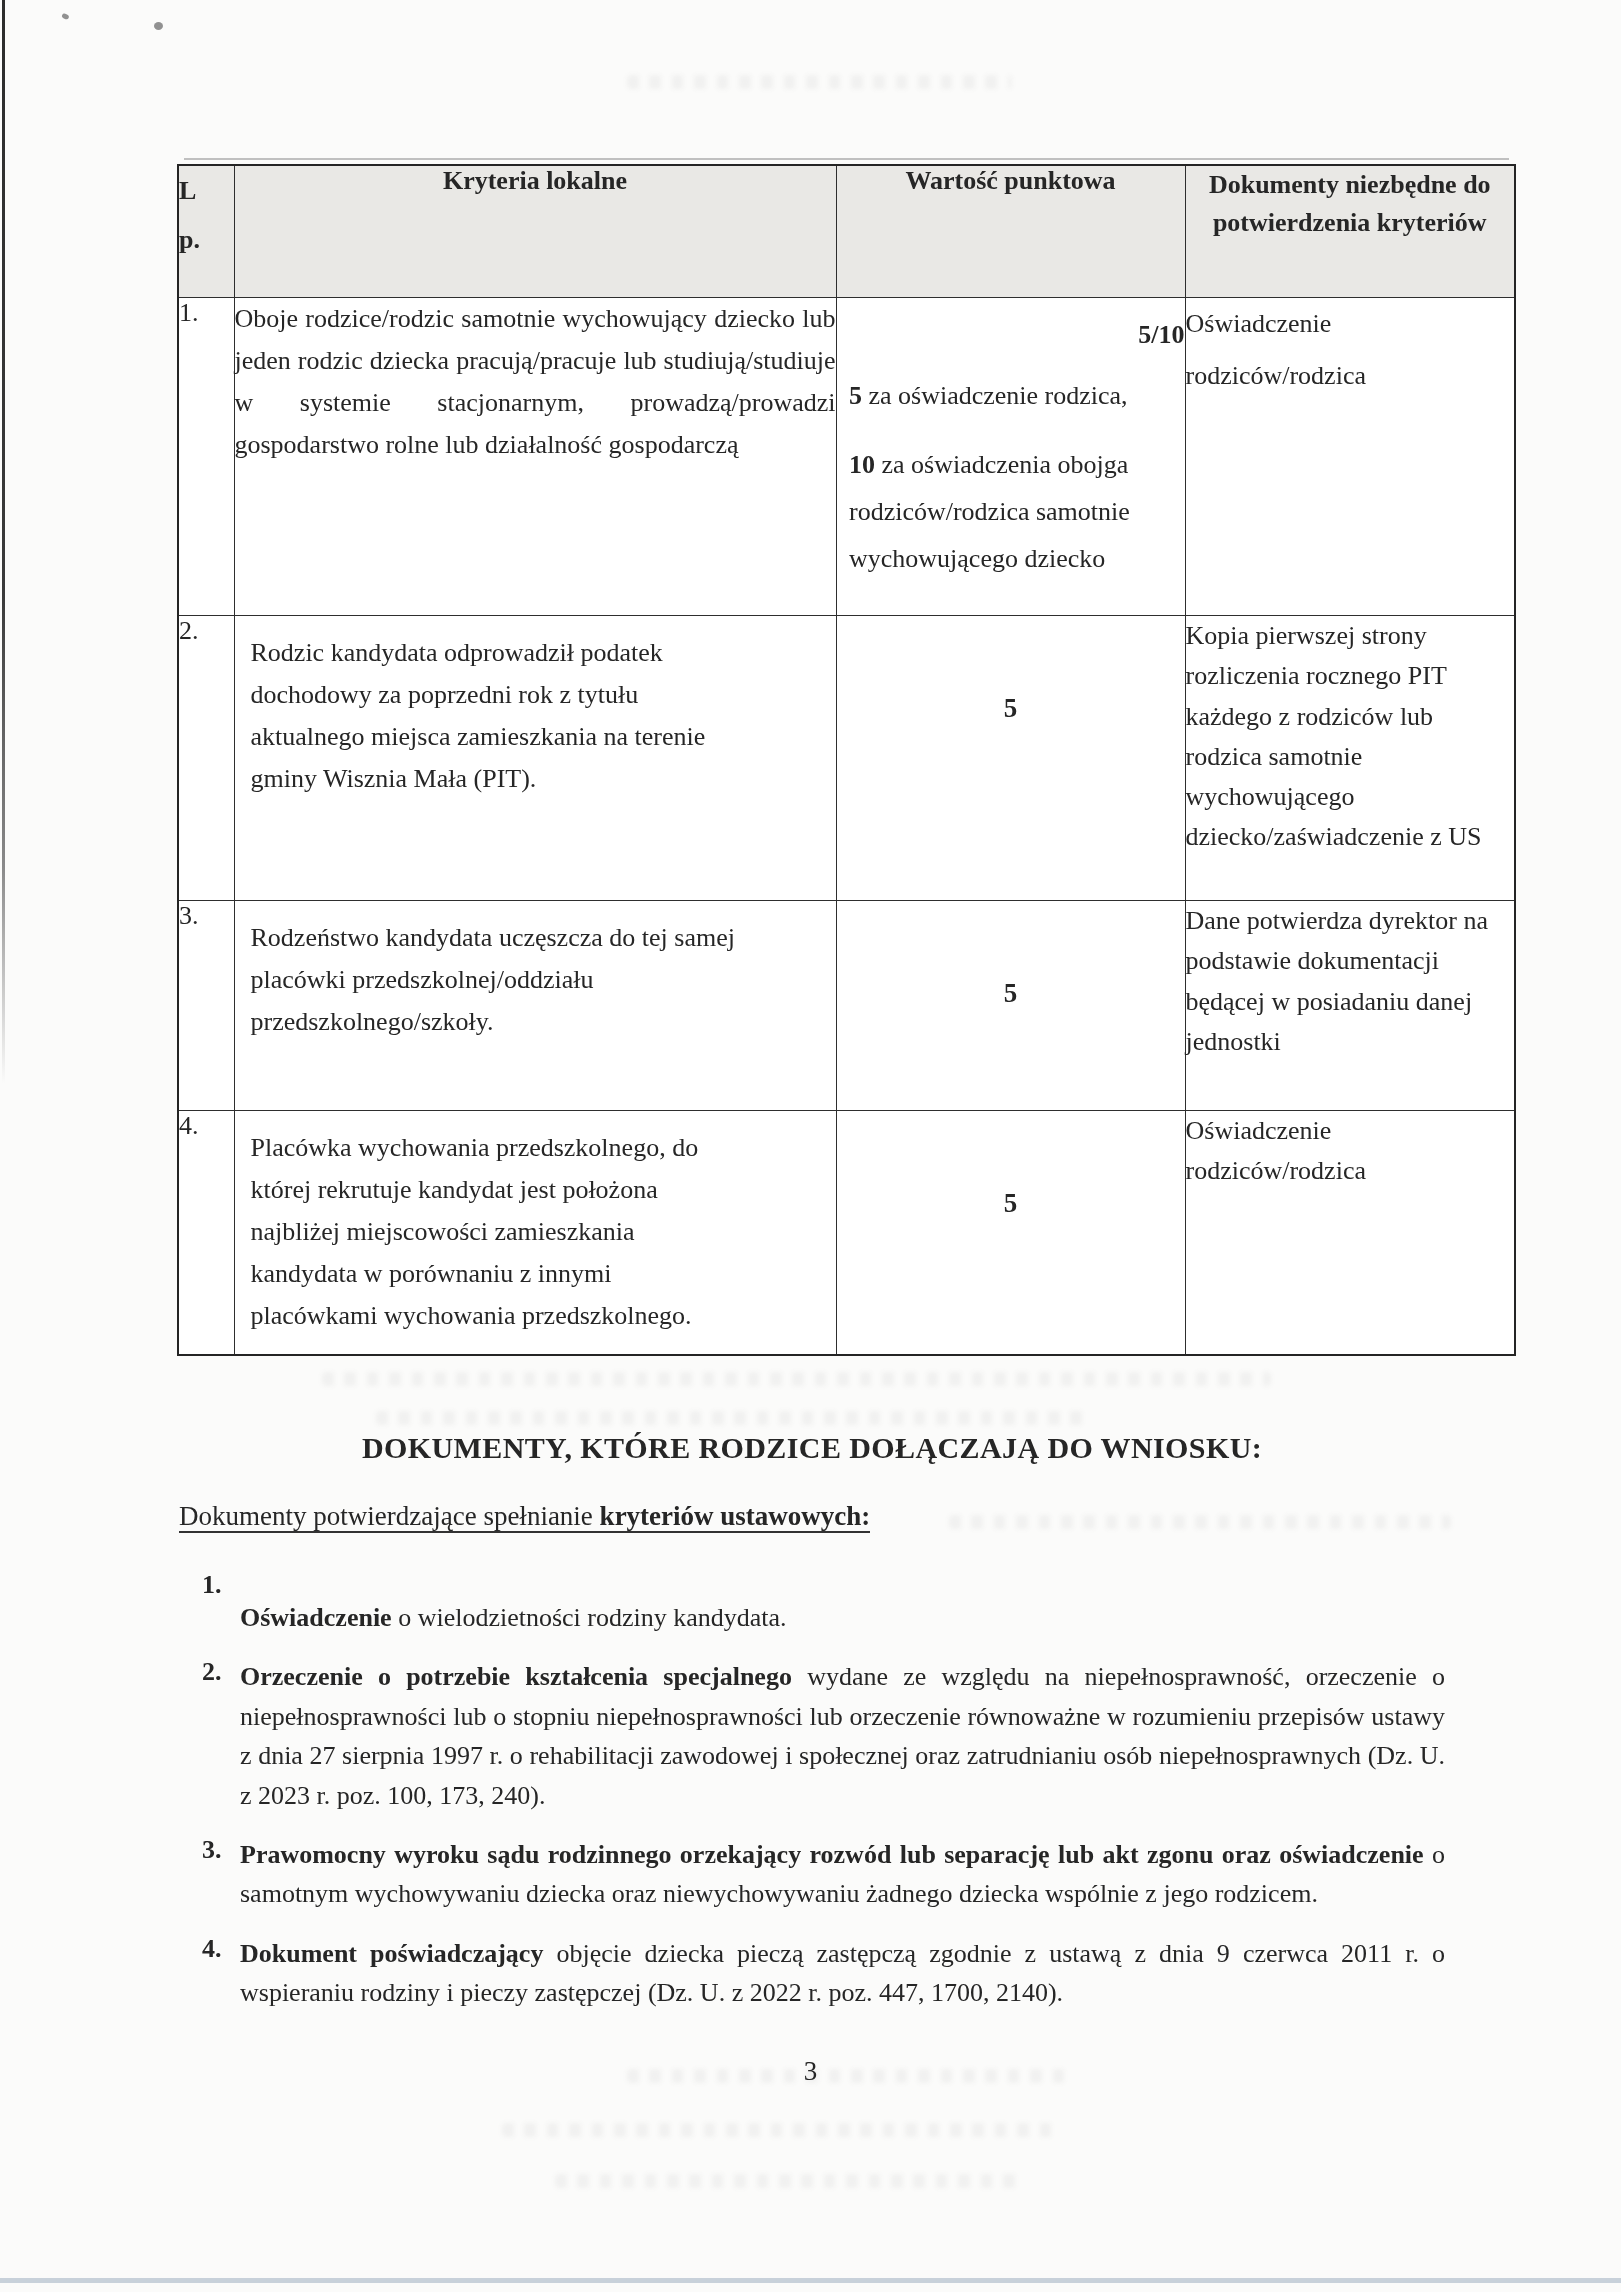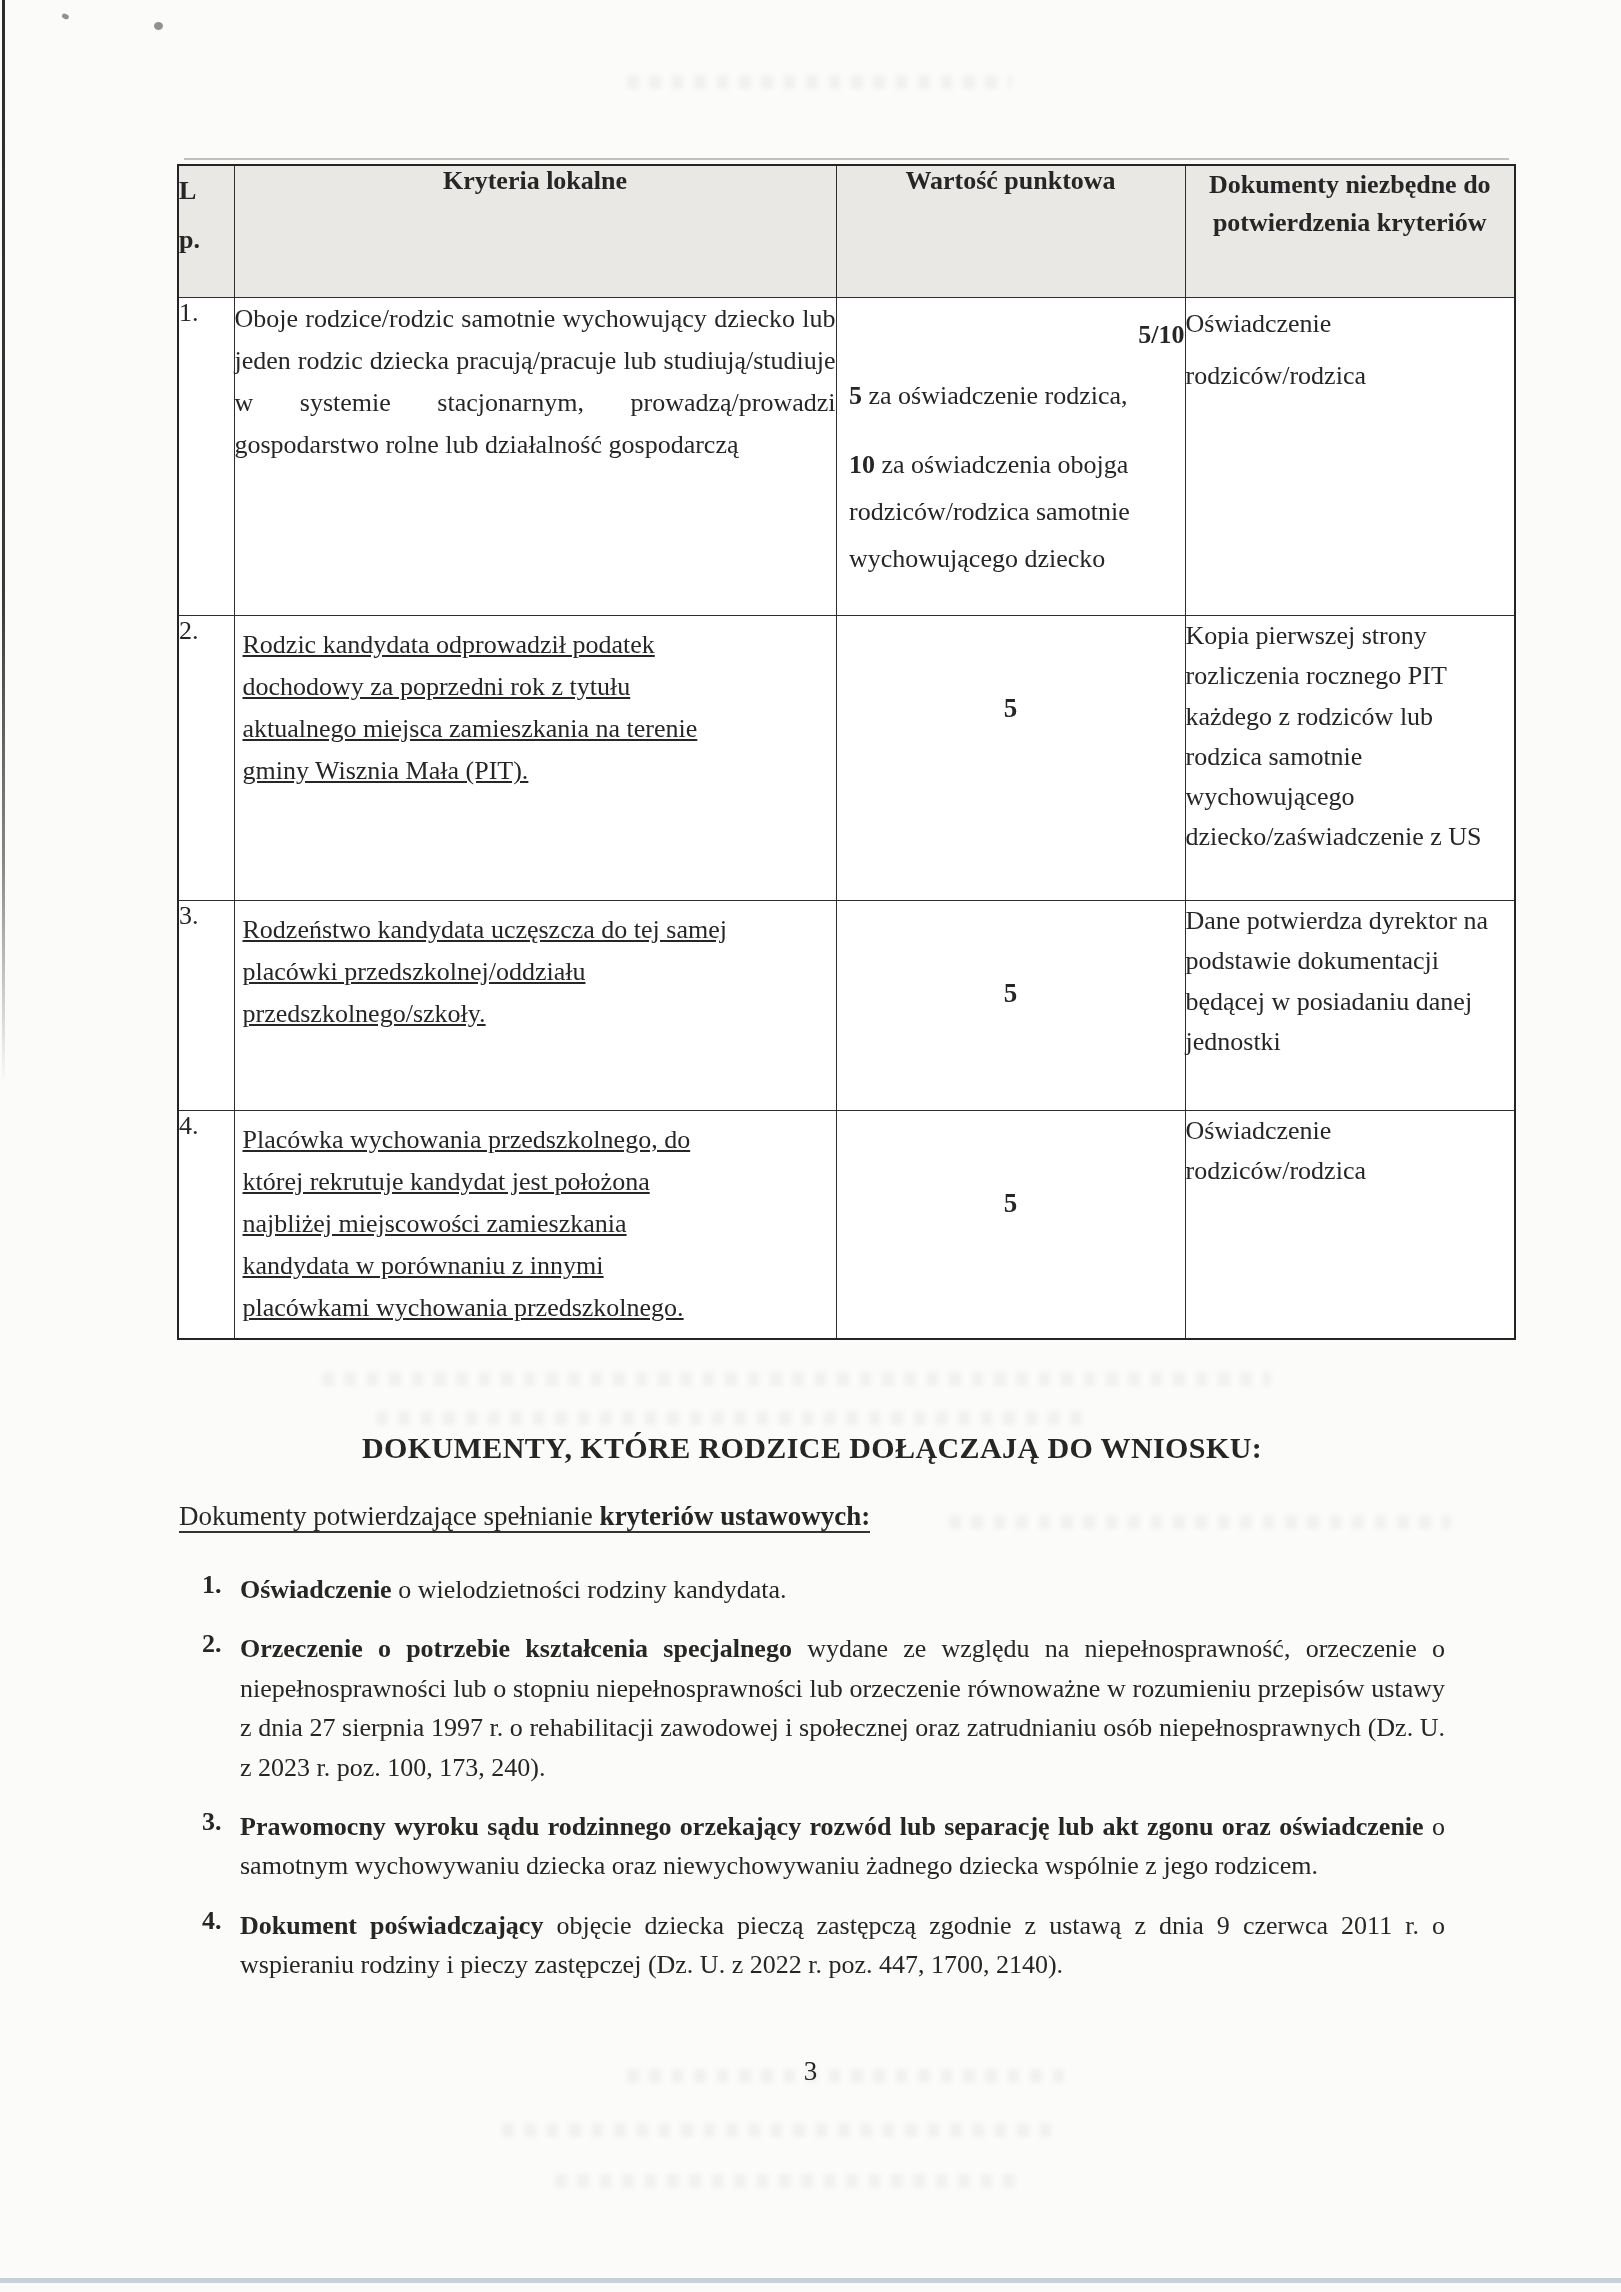--- a/index.html
+++ b/index.html
@@ -50,21 +50,21 @@
     font-size:27px;
     height:131px;
   }
   th.h-lp{text-align:left;padding:9px 0 0 14.3px;line-height:1.9;}
   th.h-criteria{vertical-align:bottom;text-align:center;padding-bottom:23px;}
   th.h-points{vertical-align:top;text-align:center;padding-top:14.3px;}
   th.h-docs{vertical-align:top;text-align:center;padding-top:12.5px;line-height:1.45;}
   td.lp{padding:85px 0 0 14.3px;font-size:27px;}
   td.criteria{padding:16px 10.7px 0 14.3px;line-height:1.62;}
   td.criteria .just{text-align:justify;margin:0;}
-  td.criteria .narrow{max-width:488px;margin:8px;text-decoration:underline;}
+  td.criteria .narrow{max-width:488px;margin:16px;}
   tr.r1{height:318px;} tr.r2{height:285px;} tr.r3{height:210px;} tr.r4{height:215px;}
   td.points{text-align:left;}
   .pts-head{font-weight:bold;text-align:right;margin-top:21.5px;font-size:26px;}
   .pts-line{margin:23px 0 0 12.5px;max-width:285px;line-height:1.8;}
   .pts-single{display:block;text-align:center;font-weight:bold;margin-top:77px;font-size:27px;}
   td.docs{padding:14.3px 9px 0 14.3px;line-height:1.55;}
   td.docs.airy{line-height:2.0;}
   
   .below{
     position:absolute;left:179px;top:1431px;width:1266px;
@@ -73,21 +73,21 @@
     font-size:30px;font-weight:bold;text-align:center;margin:0 0 36px 0;
     letter-spacing:0.4px;
   }
   .sub-heading{
     font-size:27px;margin:0 0 38px 0;
   }
   .sub-heading .u{border-bottom:2.7px solid #333;padding-bottom:0;}
   .doc-item{display:flex;margin:0 0 19.7px 0;}
   .doc-item .num{flex:0 0 38px;font-weight:bold;font-size:26px;padding-left:23px;box-sizing:content-box;}
   .doc-item .itext{flex:1;font-size:26px;line-height:1.52;margin:0;text-align:justify;max-width:1205px;}
-  .doc-item.first .itext{text-align:left;}
+  .doc-item.first .itext{text-align:left;margin-top:28px;}
   .page-number{
     position:absolute;left:0;top:2056px;width:1621px;text-align:center;
     font-size:27px;
   }
 </style>
 </head>
 <body>
 
 <div class="left-scan-line"></div>
 <div class="speck s1"></div>

